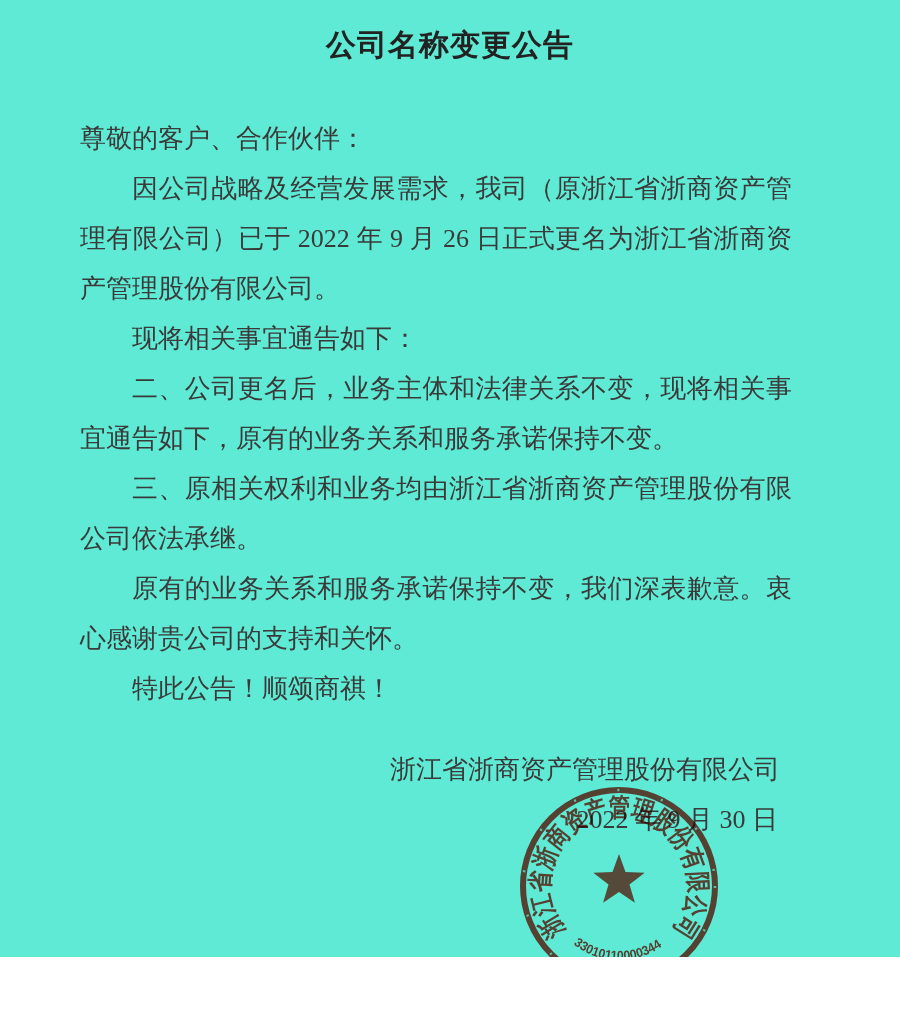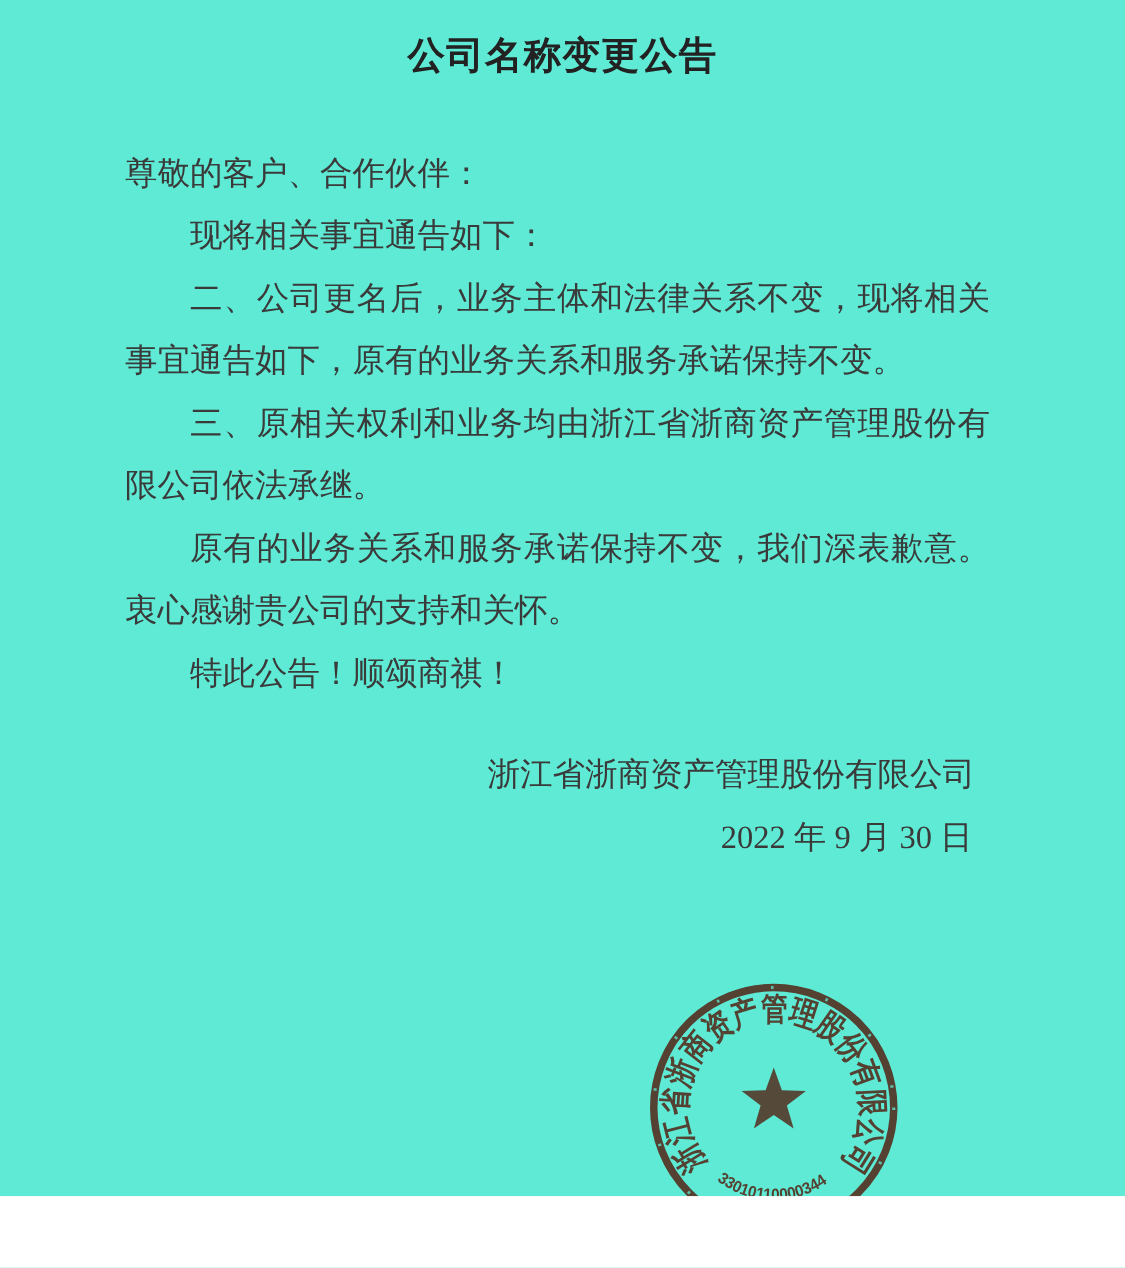--- a/index.html
+++ b/index.html
@@ -20,21 +20,21 @@
     margin: 0;
     padding-top: 27px;
     text-align: center;
     font-size: 30px;
     font-weight: 700;
     color: #222222;
     letter-spacing: 1px;
     line-height: 36px;
   }
   .body-text {
-    margin: 51px 108px 0 100px; 
+    margin: 51px 108px 0 80px; 
     font-size: 26px;
     line-height: 50px;
     text-align: justify;
   }
   .body-text p {
     margin: 0;
   }
   .salutation {
     text-indent: 0;
   }
@@ -94,20 +94,21 @@
 </style>
 </head>
 <body>
 
 <div class="page">
 
   <h1 class="title">公司名称变更公告</h1>
 
   <div class="body-text">
     <p class="salutation">尊敬的客户、合作伙伴：</p>
+    <p class="para">因公司战略及经营发展需求，我司（原浙江省浙商资产管理有限公司）已于 2022 年 9 月 26 日正式更名为浙江省浙商资产管理股份有限公司。</p>
     <p class="para">现将相关事宜通告如下：</p>
     <p class="para">二、公司更名后，业务主体和法律关系不变，现将相关事宜通告如下，原有的业务关系和服务承诺保持不变。</p>
     <p class="para">三、原相关权利和业务均由浙江省浙商资产管理股份有限公司依法承继。</p>
     <p class="para">原有的业务关系和服务承诺保持不变，我们深表歉意。衷心感谢贵公司的支持和关怀。</p>
     <p class="para">特此公告！顺颂商祺！</p>
 
     <div class="sig-line">浙江省浙商资产管理股份有限公司</div>
     <div class="date-line">2022 年 9 月 30 日</div>
   </div>
 

